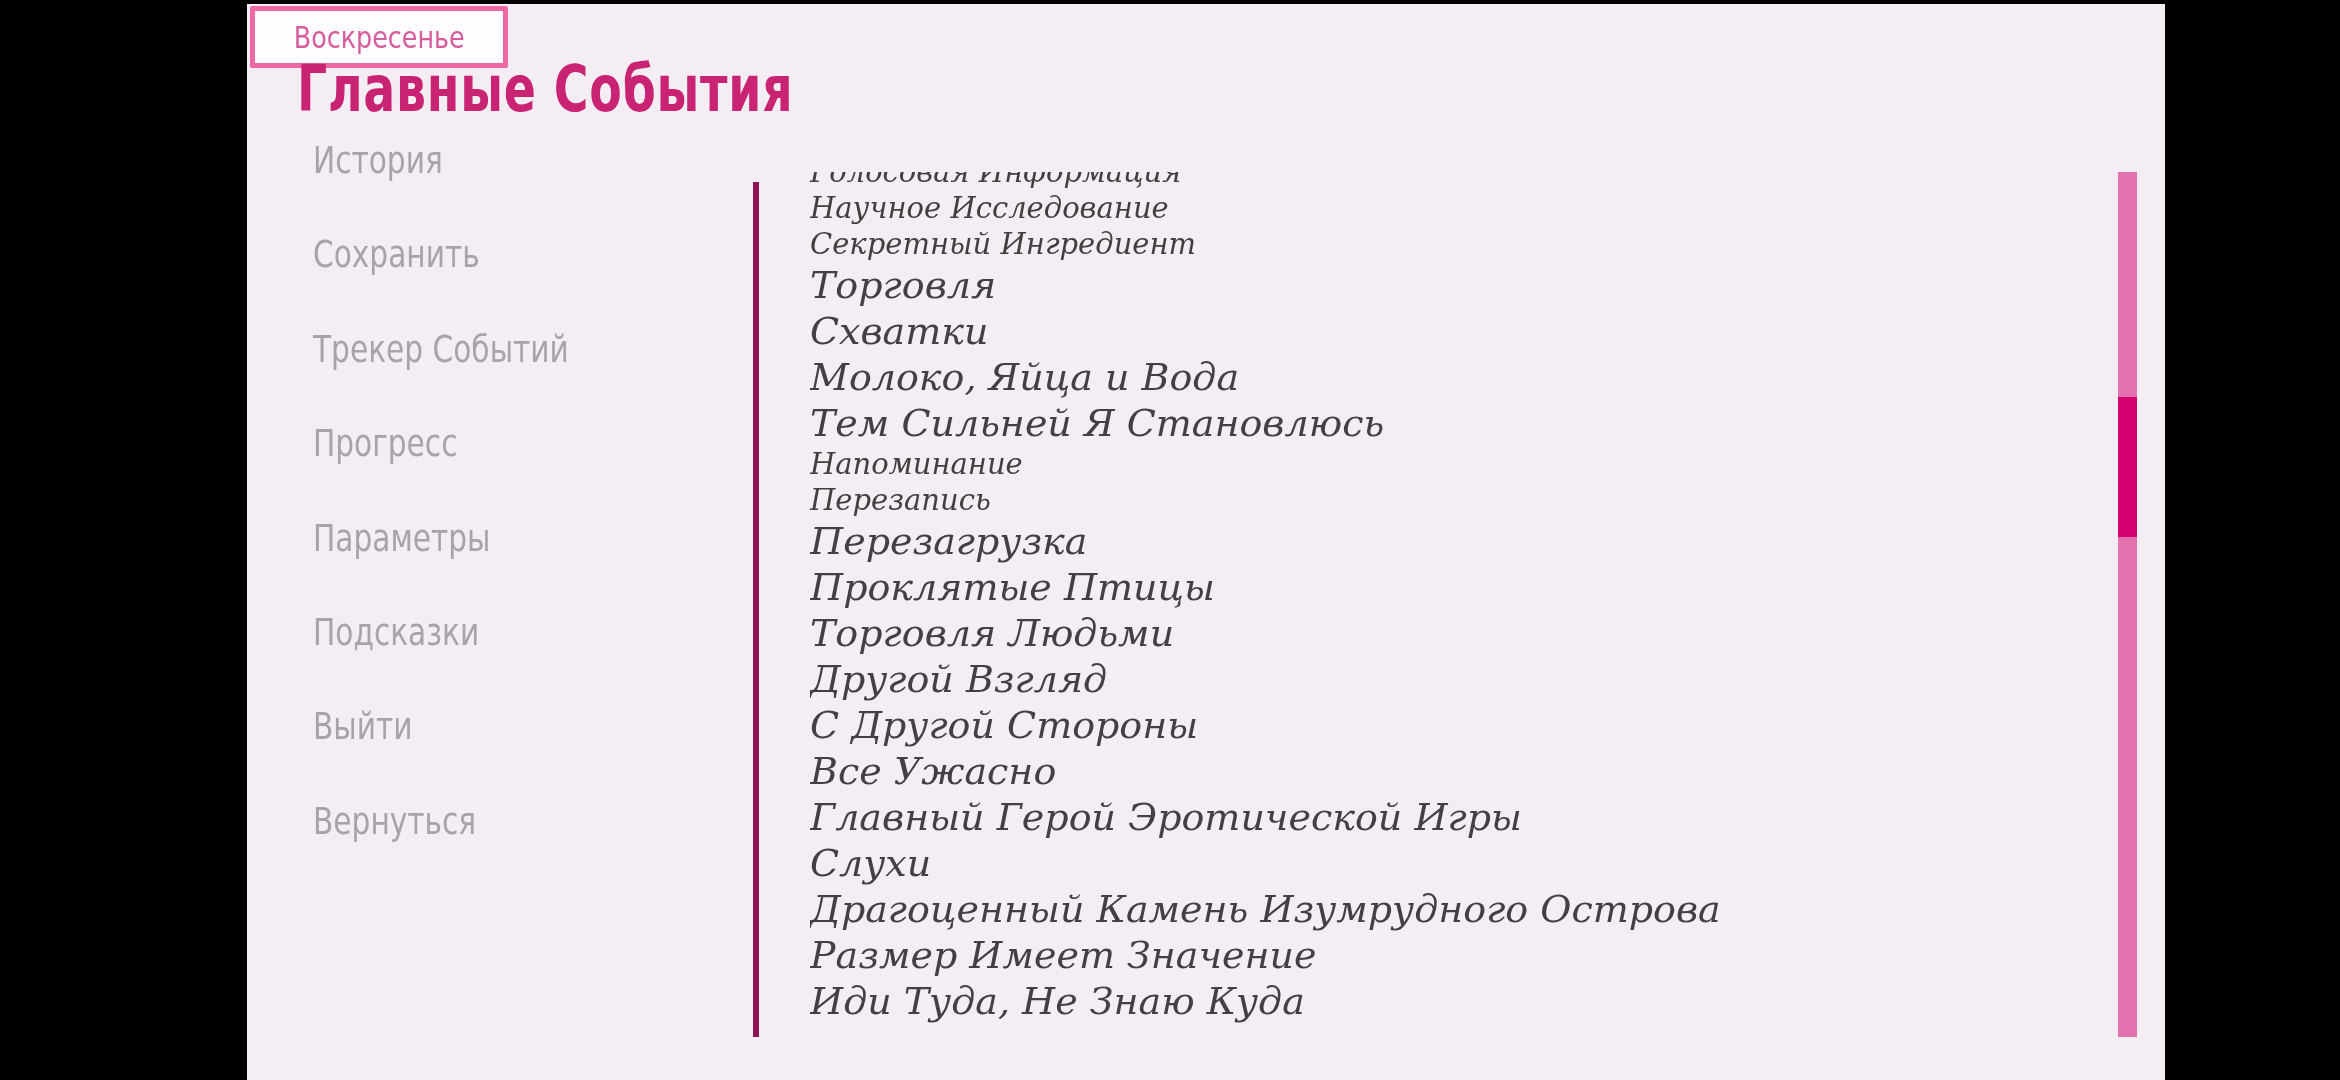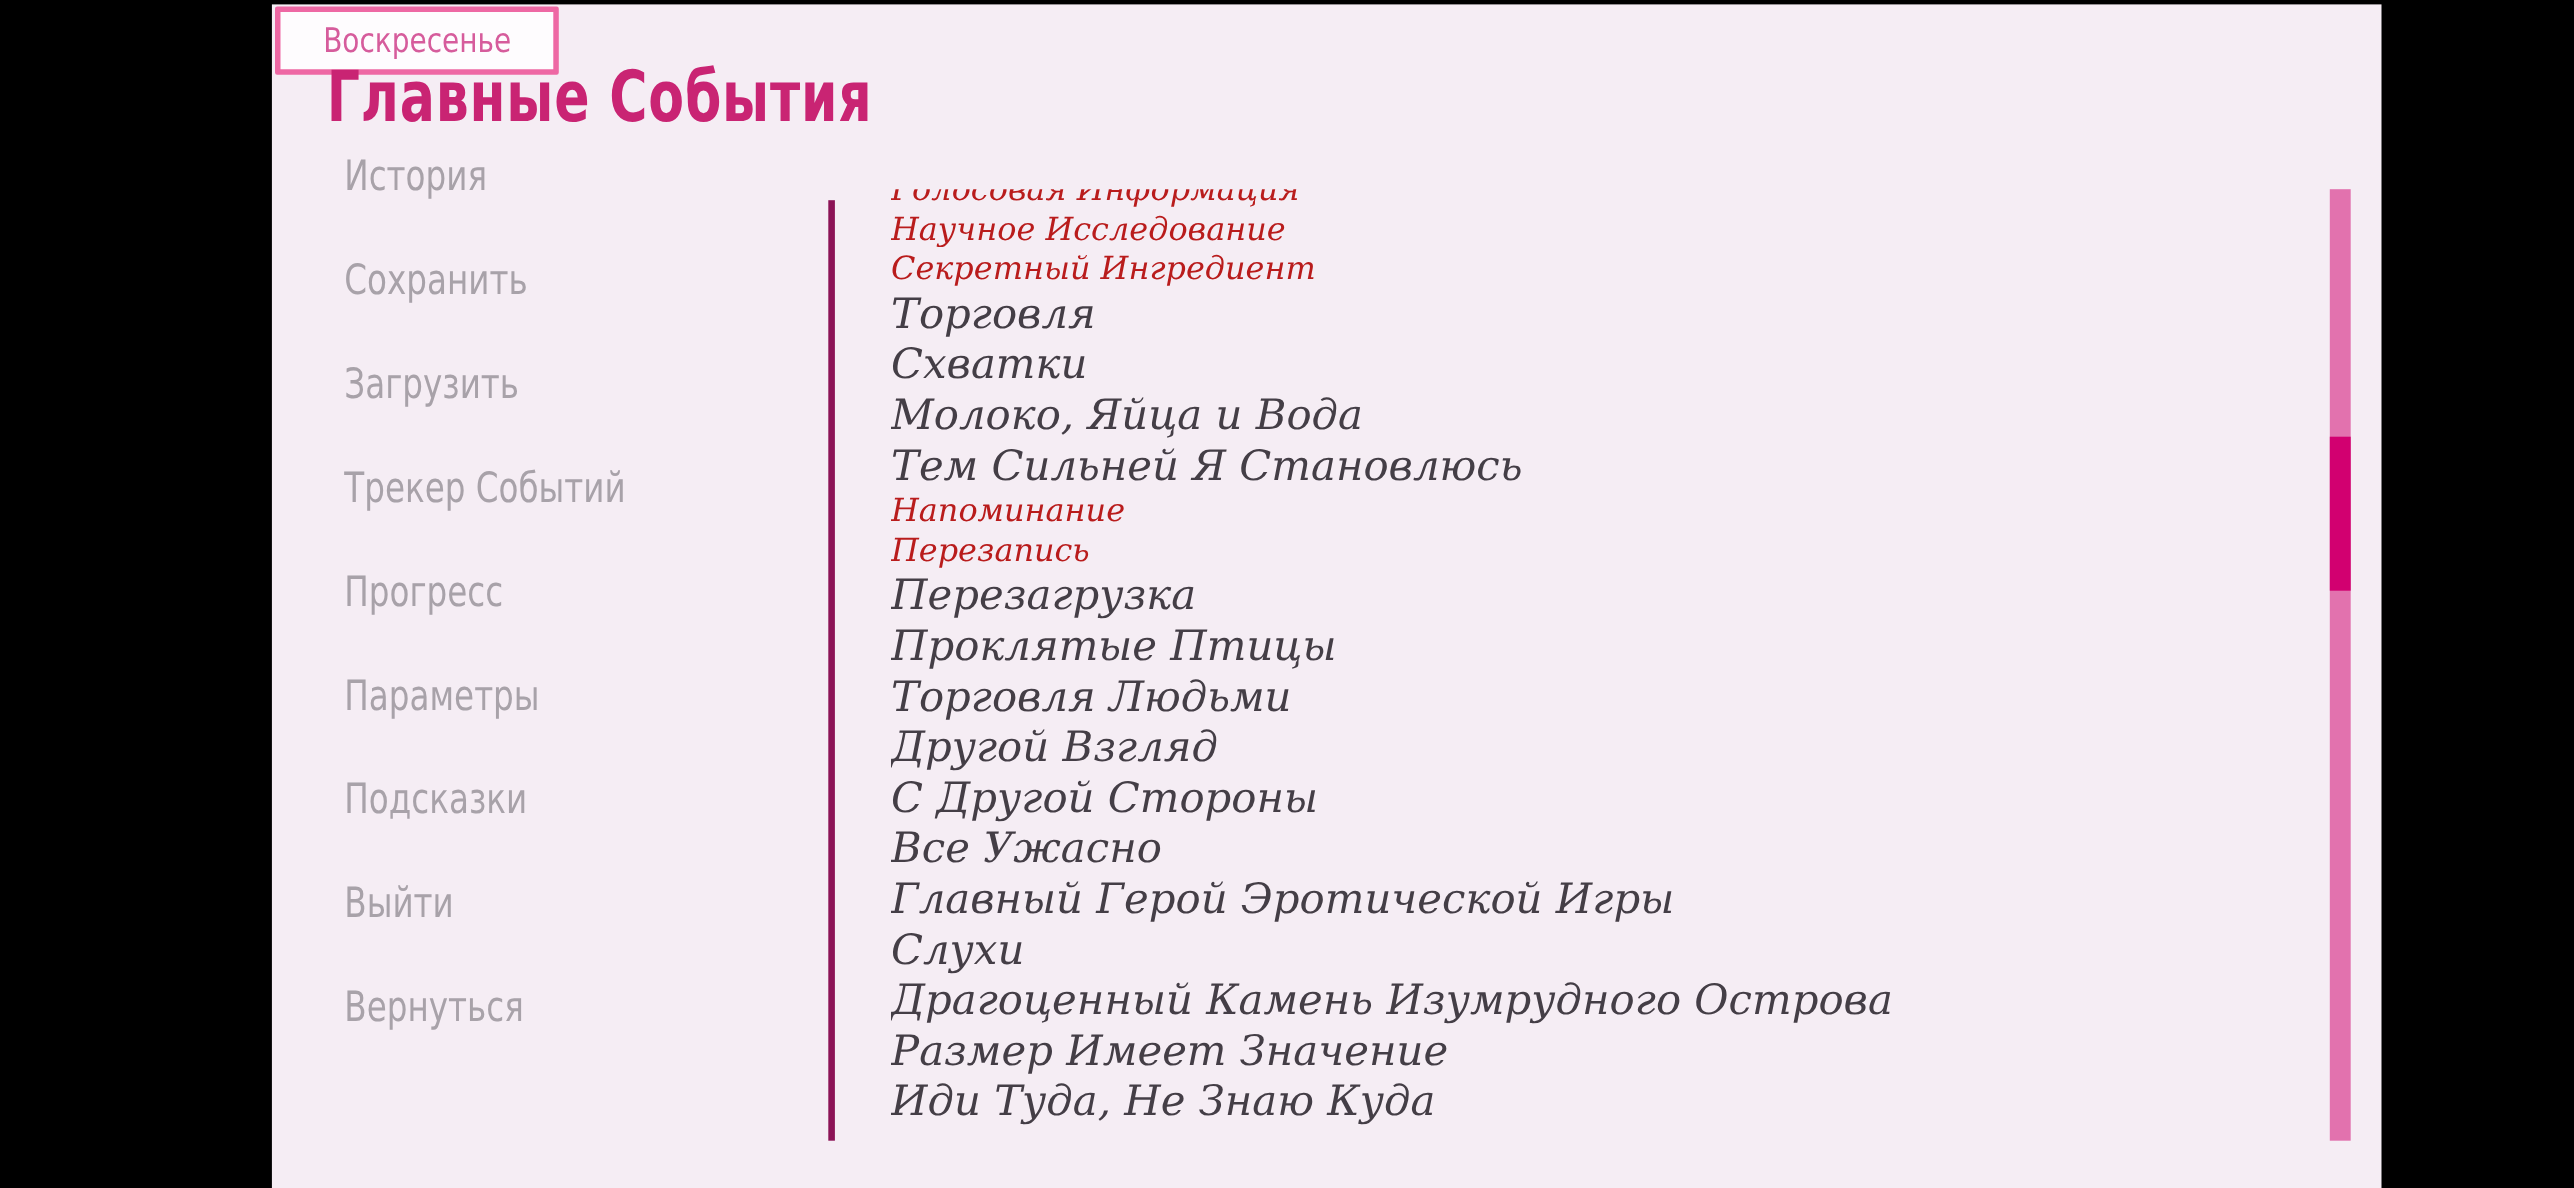--- a/index.html
+++ b/index.html
@@ -25,21 +25,21 @@
   .side-item span{display:inline-block;font-size:38px;line-height:40px;color:#a8a2a9;
                   transform:scaleX(.78);transform-origin:left;white-space:nowrap;}
 
   
   .divider{position:absolute;left:506px;top:178px;width:6px;height:855px;background:#8c1356;}
 
   
   .events{position:absolute;left:563px;top:168px;width:1290px;height:867px;overflow:hidden;}
   .event-item{font-family:"DejaVu Serif",serif;font-style:italic;color:#443e46;
               font-size:38px;line-height:46px;white-space:nowrap;cursor:pointer;}
-  .event-item.hl{color:#b91c1c;font-size:29px;line-height:36px;}
+  .event-item.hl{color:#404040;font-size:29px;line-height:36px;}
   .event-item.clip-top{margin-top:-18px;}
 
   
   .vscroll{position:absolute;left:1871px;top:168px;width:19px;height:865px;background:#e272ae;}
   .vscroll .thumb{position:absolute;left:0;width:100%;background:#d20070;}
 
   .blackbar{position:absolute;top:0;height:1080px;background:#000;}
   #bar-left{left:0;width:247px;}
   #bar-right{left:2165px;width:175px;}
 </style>
@@ -53,21 +53,20 @@
       <span>Воскресенье</span>
     </div>
 
     <div class="pagetitle">
       <span>Главные События</span>
     </div>
 
     <nav class="sidebar">
         <div class="side-item"><span>История</span></div>
         <div class="side-item"><span>Сохранить</span></div>
-        <div class="side-item"><span>Загрузить</span></div>
         <div class="side-item"><span>Трекер Событий</span></div>
         <div class="side-item"><span>Прогресс</span></div>
         <div class="side-item"><span>Параметры</span></div>
         <div class="side-item"><span>Подсказки</span></div>
         <div class="side-item"><span>Выйти</span></div>
         <div class="side-item"><span>Вернуться</span></div>
       </nav>
 
     <div class="divider"></div>
 

